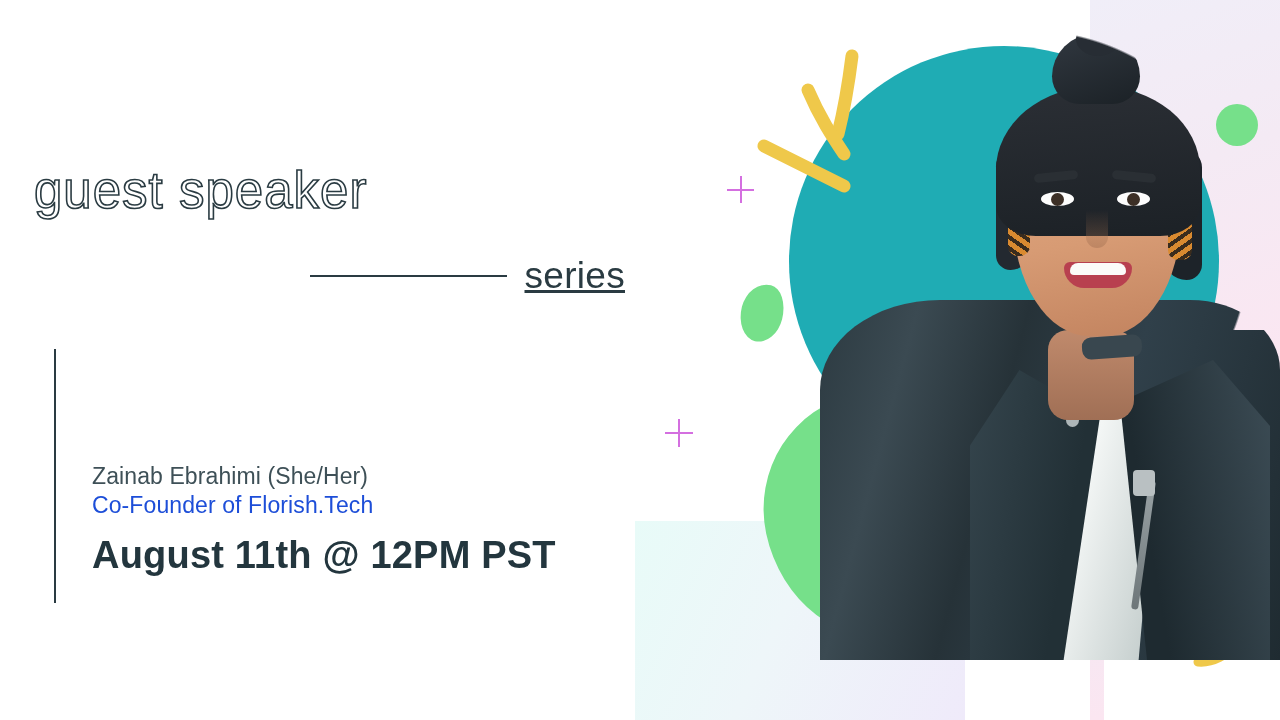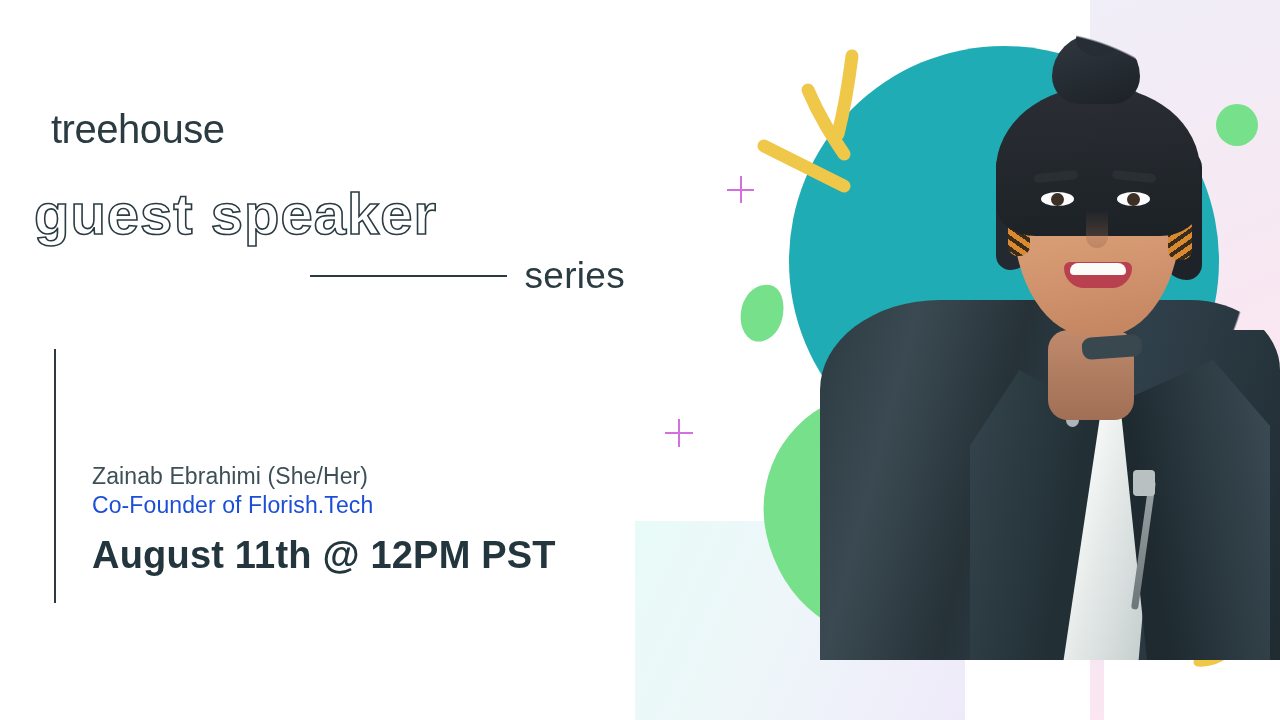--- a/index.html
+++ b/index.html
@@ -167,32 +167,31 @@
   .left-col { position:absolute; left:0; top:0; width:660px; height:720px; }
 
   .brand {
     position:absolute; left:51px; top:109px;
     font-size:40px; font-weight:400; letter-spacing:-.5px;
     color:#2a3b42; line-height:1;
   }
 
   .headline-outline {
     position:absolute; left:34px; top:165px;
-    font-size:58px; font-weight:700; letter-spacing:1px; line-height:1;
+    font-size:51px; font-weight:400; letter-spacing:1px; line-height:1;
     color:transparent;
-    margin-top:20px;
     -webkit-text-stroke:1.6px #2a3b42;
   }
 
   .series-row {
     position:absolute; left:310px; top:253px; width:315px; height:46px;
     display:flex; align-items:center; gap:18px;
   }
   .series-rule { flex:1 1 auto; height:1.6px; background:#2a3b42; }
-  .series-word { font-size:37px; font-weight:400; color:#2a3b42; letter-spacing:.3px; }
+  .series-word { font-size:37px; font-weight:400; color:#2a3b42; letter-spacing:.3px;text-decoration:underline; }
 
   .vrule { position:absolute; left:54px; top:349px; width:1.6px; height:254px;
            background:#2a3b42; }
 
   .talk-title {
     position:absolute; left:92px; top:370px; width:460px;
     font-size:29px; font-weight:700; line-height:1.33; color:#253840;
     letter-spacing:.1px;
   }
   .speaker-name {
@@ -271,21 +270,20 @@
       <div class="iris-l"></div>
       <div class="iris-r"></div>
       <div class="nose"></div>
       <div class="mouth"></div>
       <div class="teeth"></div>
     </div>
   </div>
 
   <div class="left-col">
 
-    <div class="brand">treehouse</div>
 
     <div class="headline-outline">guest speaker</div>
 
     <div class="series-row">
       <span class="series-rule"></span>
       <span class="series-word">series</span>
     </div>
 
     <div class="vrule"></div>
 

